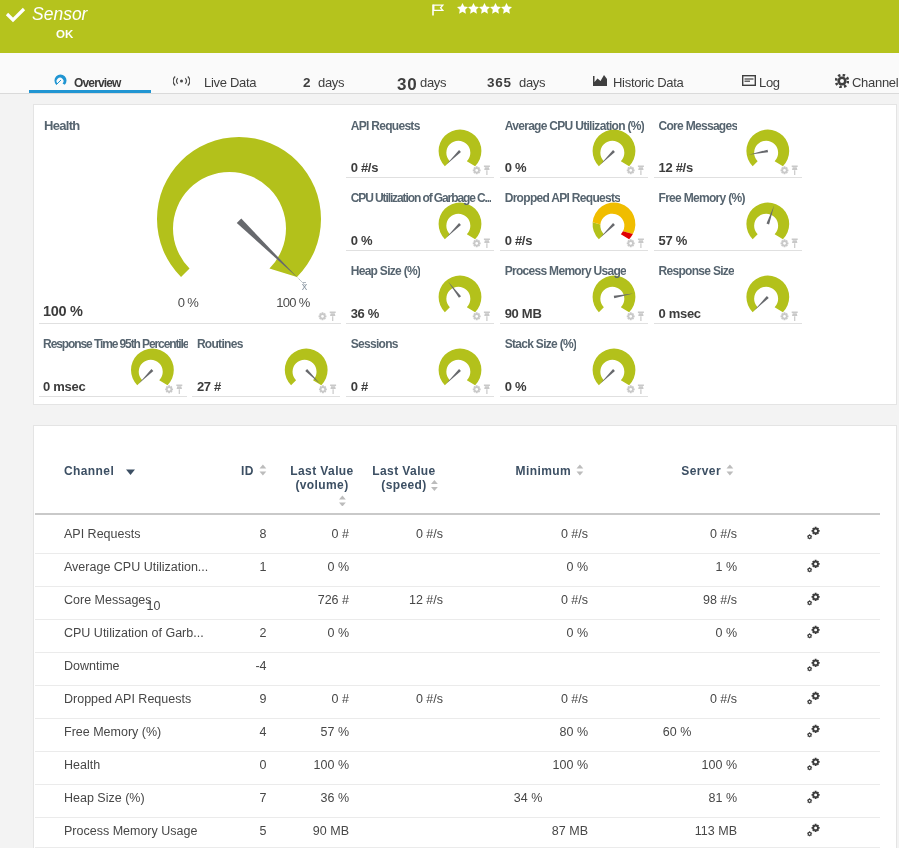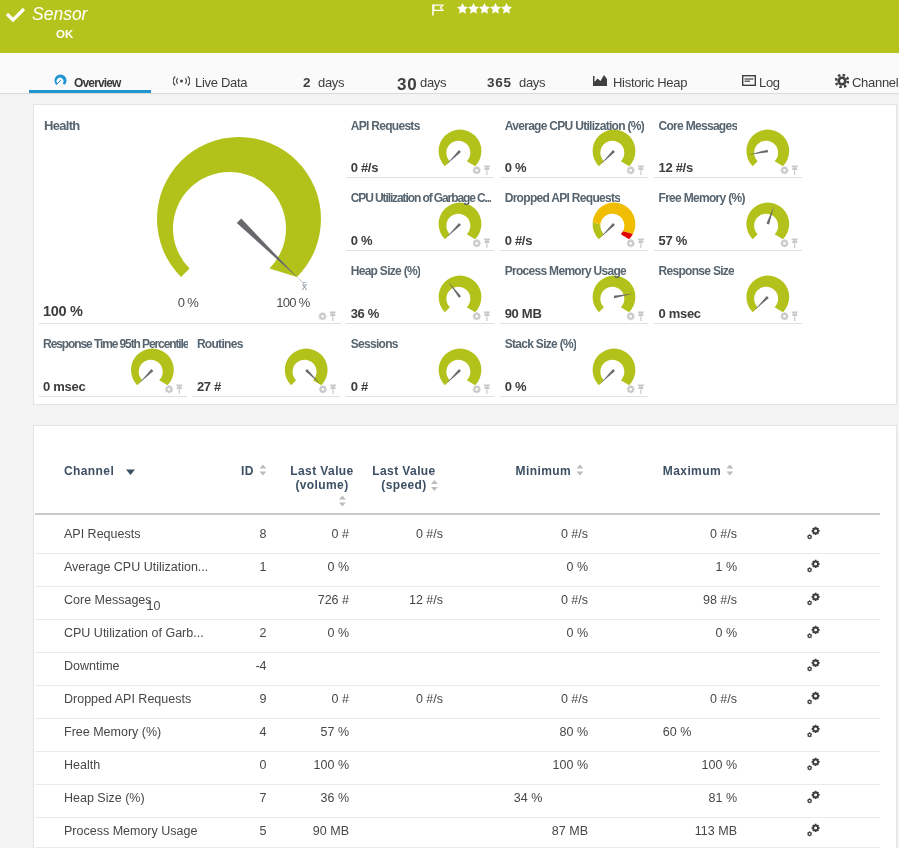--- a/index.html
+++ b/index.html
@@ -49,31 +49,31 @@
   <div class="tabtxt" style="left:74px;font-weight:bold;color:#3a3a3a;font-size:12px;letter-spacing:-0.85px;top:23px;">Overview</div>
   <svg class="abs" style="left:173px;top:22px" width="17" height="12" viewBox="0 0 17 12">
         <g stroke="#4a4a4a" fill="none" stroke-width="1.2">
           <path d="M2.2,1.5 A6,6 0 0 0 2.2,10.5"></path>
           <path d="M4.8,3.3 A3.4,3.4 0 0 0 4.8,8.7"></path>
           <path d="M14.8,1.5 A6,6 0 0 1 14.8,10.5"></path>
           <path d="M12.2,3.3 A3.4,3.4 0 0 1 12.2,8.7"></path>
         </g>
         <circle cx="8.5" cy="6" r="1.5" fill="#4a4a4a"></circle>
       </svg>
-  <div class="tabtxt" style="left:195px;">Live Data</div>
+  <div class="tabtxt" style="left:204px;">Live Data</div>
   <div class="tabtxt" style="left:303px;font-weight:bold;font-size:13.5px;letter-spacing:0.8px;top:21.5px;">2</div>
   <div class="tabtxt" style="left:318px;">days</div>
   <div class="tabtxt" style="left:397px;font-weight:bold;font-size:17px;letter-spacing:0.8px;top:21.5px;">30</div>
   <div class="tabtxt" style="left:420px;">days</div>
   <div class="tabtxt" style="left:487px;font-weight:bold;font-size:13.5px;letter-spacing:0.8px;top:21.5px;">365</div>
   <div class="tabtxt" style="left:519px;">days</div>
   <svg class="abs" style="left:593px;top:21px" width="15" height="13" viewBox="0 0 15 13">
         <path d="M0,12 L0,2 L1.5,2 L1.5,8 L4.5,4.5 L7.5,7 L11,1 L14,5 L14,12 Z" fill="#3f3f3f"></path>
       </svg>
-  <div class="tabtxt" style="left:613px;">Historic Heap</div>
+  <div class="tabtxt" style="left:613px;">Historic Data</div>
   <svg class="abs" style="left:742px;top:22px" width="14" height="11" viewBox="0 0 14 11">
         <rect x="0.7" y="0.7" width="12.6" height="9.6" fill="none" stroke="#3f3f3f" stroke-width="1.4"></rect>
         <line x1="2.5" y1="4" x2="11.5" y2="4" stroke="#3f3f3f" stroke-width="1.2"></line>
         <line x1="2.5" y1="6.2" x2="8" y2="6.2" stroke="#3f3f3f" stroke-width="1.2"></line>
       </svg>
   <div class="tabtxt" style="left:759px;">Log</div>
   <svg class="abs" style="left:835px;top:21px" width="14" height="14" viewBox="-7 -7 14 14">
         <circle r="4.6" fill="#3f3f3f"></circle>
         <circle r="6" fill="none" stroke="#3f3f3f" stroke-width="2.6" stroke-dasharray="2.4 2.3"></circle>
         <circle r="2" fill="#fafafa"></circle>
@@ -225,21 +225,21 @@
         <use href="#sc" x="225.5" y="38.5"></use>
         <use href="#sc" x="305" y="69.5"></use>
         <use href="#sc" x="397" y="54"></use>
         <use href="#sc" x="542.5" y="38.5"></use>
         <use href="#sc" x="692.5" y="38.5"></use>
       </svg>
 <div class="th" style="left:207px;top:38px;">ID</div>
 <div class="th" style="left:245px;top:38px;width:86px;text-align:center;">Last Value<br>(volume)</div>
 <div class="th" style="left:327px;top:38px;width:86px;text-align:center;">Last Value<br>(speed)</div>
 <div class="th" style="left:437px;top:38px;width:100px;text-align:right;">Minimum</div>
-<div class="th" style="left:587px;top:38px;width:100px;text-align:right;">Maximum</div>
+<div class="th" style="left:587px;top:38px;width:100px;text-align:right;">Server</div>
 <div class="abs" style="left:1px;top:87px;width:845px;height:1.5px;background:#c9c9c9;"></div>
 <div class="td" style="left:30px;top:101px;">API Requests</div>
 <div class="td" style="left:112.5px;top:101px;width:120px;text-align:right;">8</div>
 <div class="td" style="left:195px;top:101px;width:120px;text-align:right;">0 #</div>
 <div class="td" style="left:289px;top:101px;width:120px;text-align:right;">0 #/s</div>
 <div class="td" style="left:434px;top:101px;width:120px;text-align:right;">0 #/s</div>
 <div class="td" style="left:583px;top:101px;width:120px;text-align:right;">0 #/s</div>
 <div class="rsep" style="top:127px;"></div>
 <div class="td" style="left:30px;top:134px;">Average CPU Utilization...</div>
 <div class="td" style="left:112.5px;top:134px;width:120px;text-align:right;">1</div>

